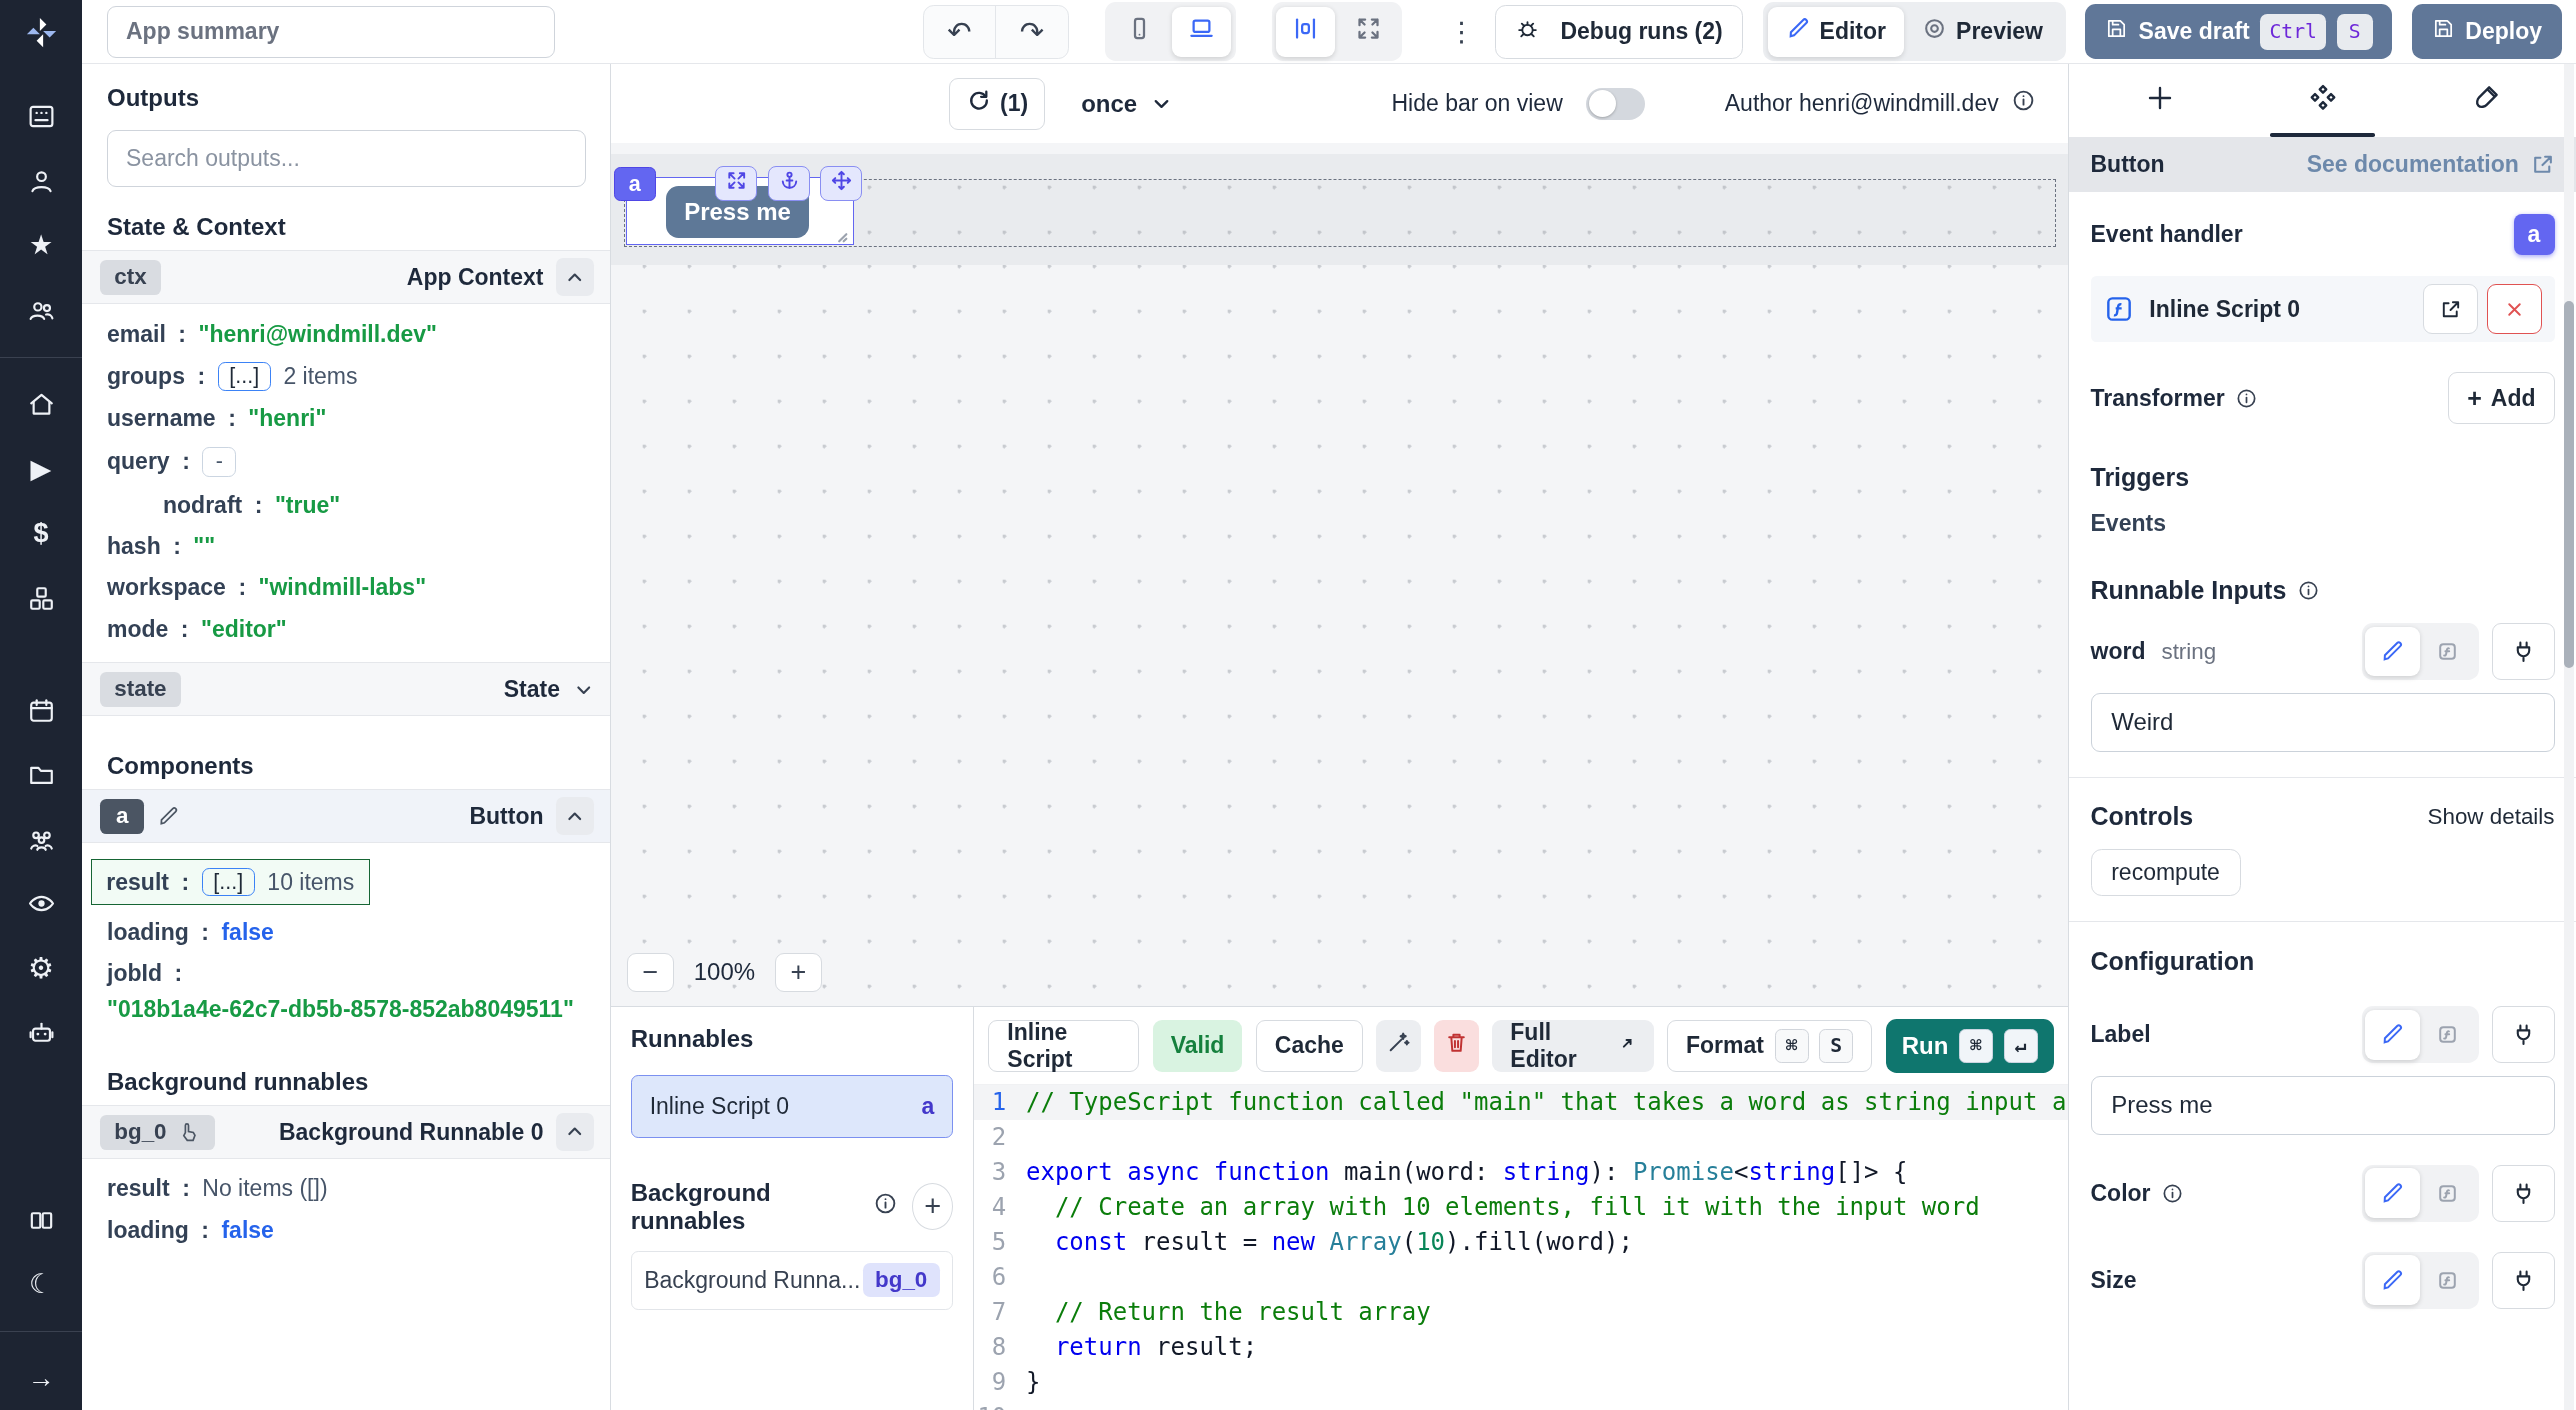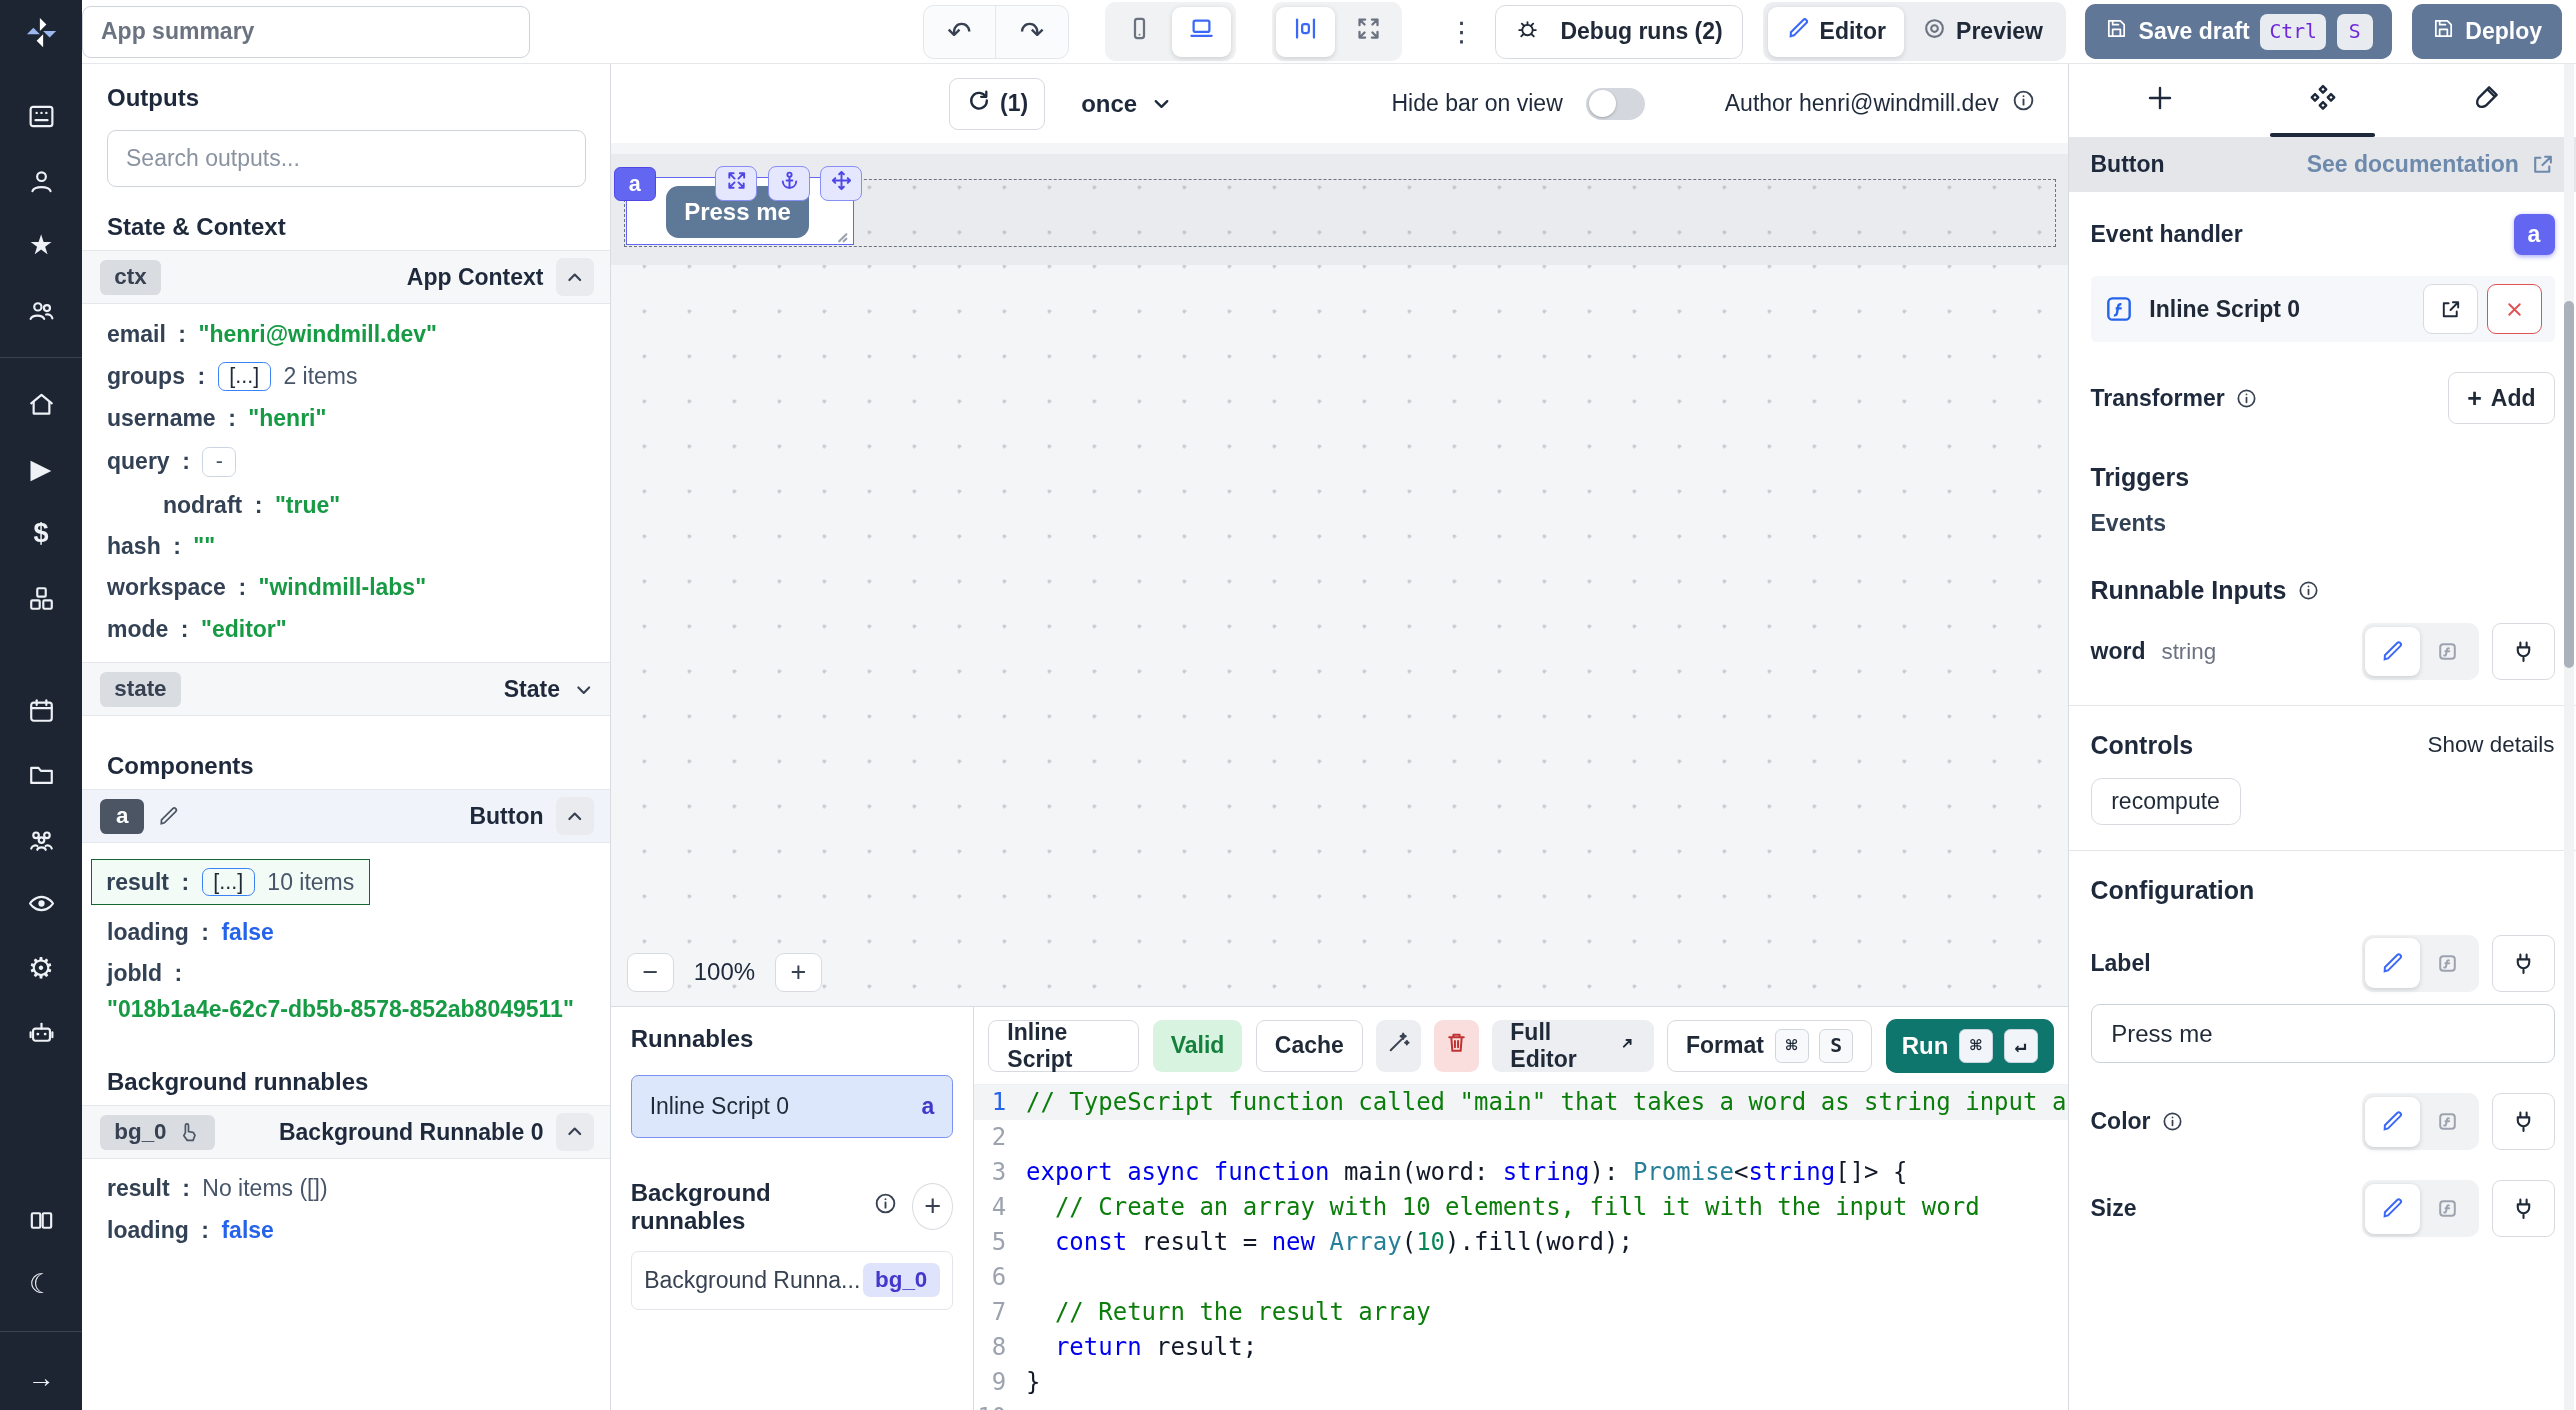--- a/index.html
+++ b/index.html
@@ -15,21 +15,21 @@
   .rail-icon .tglyph { font-size:27px; line-height:1; color:#eef1f6; }
   .rail-div { width:82px; height:0.9px; background:#3a4150; margin:14.3px 0; }
   .rail-gap { height:47px; }
   .rail-flex { margin-top:auto; }
 
   
   .main { flex:1; display:flex; flex-direction:column; min-width:0; }
 
   
   .topbar { height:64px; background:#fff; border-bottom:0.9px solid #e5e7eb; display:flex; align-items:center; flex-shrink:0; position:relative; }
-  .summary-input { width:448px; height:52px; border:0.9px solid #cfd4db; border-radius:9px; padding:0 18px; font-size:23px; color:#374151; font-family:"Liberation Sans",sans-serif; font-weight:600; }
+  .summary-input { margin-left:25px; width:448px; height:52px; border:0.9px solid #cfd4db; border-radius:9px; padding:0 18px; font-size:23px; color:#374151; font-family:"Liberation Sans",sans-serif; font-weight:600; }
   .summary-input::placeholder { color:#6b7280; font-weight:600; }
   .tb-center { position:absolute; left:841px; display:flex; align-items:center; gap:36px; }
   .seg-ur { display:flex; border:0.9px solid #e3e6ea; border-radius:10.7px; overflow:hidden; background:#fafbfc; }
   .seg-ur .tb-btn { width:72px; height:52px; display:flex; align-items:center; justify-content:center; font-size:29px; color:#374151; cursor:pointer; }
   .seg-ur .tb-btn:first-child { border-right:0.9px solid #e3e6ea; }
   .pillgroup { background:#f1f2f4; border-radius:10.7px; padding:4.5px; display:flex; gap:3.6px; }
   .pg-btn { width:59px; height:50px; border-radius:9px; display:flex; align-items:center; justify-content:center; cursor:pointer; }
   .pg-btn svg { width:27px; height:27px; fill:none; stroke:#6b7280; stroke-width:2; stroke-linecap:round; stroke-linejoin:round; }
   .pg-btn.active { background:#fff; box-shadow:0 1.8px 5.4px rgba(0,0,0,.14); }
   .pg-btn.active svg { stroke:#3b68f6; }
@@ -762,20 +762,21 @@
               </span>
               <span class="plug-btn">
                   <span style="display:flex">
                     <svg viewBox="0 0 24 24">
                       <path d="M9 3.5V8M15 3.5V8M6.5 8h11v3a5.5 5.5 0 0 1-11 0zM12 16.5V21"></path>
                     </svg>
                   </span>
                 </span>
             </span>
           </div>
+          <input class="rp-input" value="Weird" style="">
 
           <div class="rp-div"></div>
 
           <div class="rp-row">
             <span class="rp-h1">Controls</span>
             <span class="link-plain">Show details</span>
           </div>
           <div class="mt20"><span class="pill">recompute</span></div>
 
           <div class="rp-div"></div>

